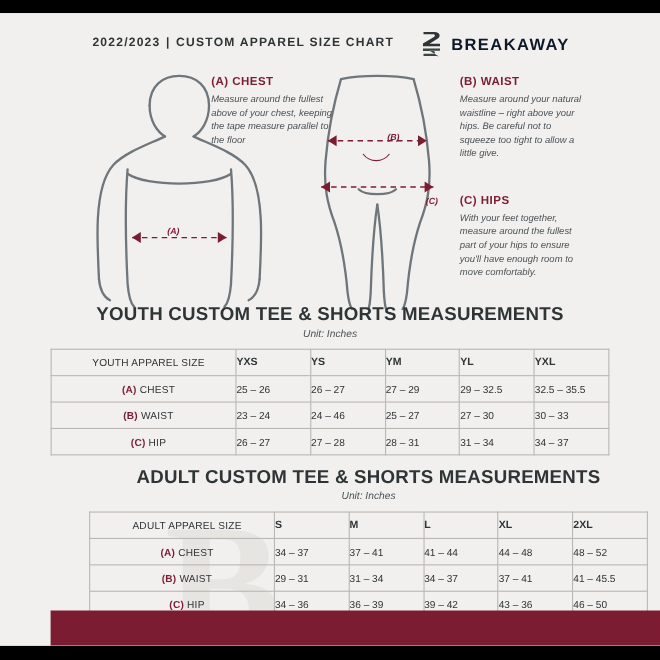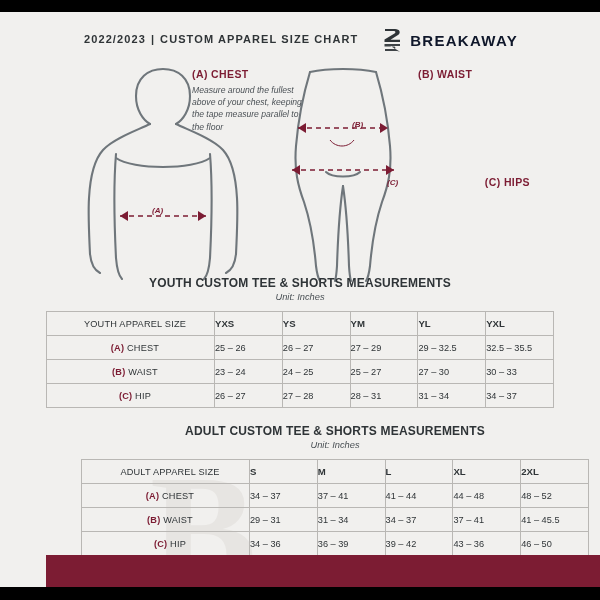--- a/index.html
+++ b/index.html
@@ -135,21 +135,21 @@
     position: absolute;
     font-size: 8px;
     font-weight: bold;
     font-style: italic;
     color: #7c1c33;
   }
 
   
   .section-title {
     text-align: center;
-    font-size: 12px;
+    font-size: 17px;
     font-weight: bold;
     color: #2f3437;
     letter-spacing: 0.2px;
   }
   .section-unit {
     text-align: center;
     font-size: 9.3px;
     font-style: italic;
     color: #4b5156;
     margin-top: 2px;
@@ -272,24 +272,26 @@
       </svg>
       <div class="marker" style="left:387px; top:120px;">(C)</div>
 
       <div class="note" style="left:192px; top:10px;">
         <div class="note-title">(A) CHEST</div>
         <div class="note-body">Measure around the fullest above of your chest, keeping the tape measure parallel to the floor</div>
       </div>
 
       <div class="note" style="left:418px; top:10px;">
         <div class="note-title">(B) WAIST</div>
-      </div>
-
-      <div class="note" style="left:418px; top:118px;text-align:right;">
+        <div class="note-body">Measure around your natural waistline – right above your hips. Be careful not to squeeze too tight to allow a little give.</div>
+      </div>
+
+      <div class="note" style="left:418px; top:118px;">
         <div class="note-title">(C) HIPS</div>
+        <div class="note-body">With your feet together, measure around the fullest part of your hips to ensure you'll have enough room to move comfortably.</div>
       </div>
     </div>
 
     <div class="table-block" style="top:264px;">
       <div class="section-title">YOUTH CUSTOM TEE &amp; SHORTS MEASUREMENTS</div>
       <div class="section-unit">Unit: Inches</div>
       <table class="size-table">
         <thead>
           <tr>
             <th class="rowhead">YOUTH APPAREL SIZE</th>
@@ -305,21 +307,21 @@
             <td class="rowhead"><span class="lbl">(A)</span> <span class="blk">CHEST</span></td>
             <td>25 – 26</td>
             <td>26 – 27</td>
             <td>27 – 29</td>
             <td>29 – 32.5</td>
             <td>32.5 – 35.5</td>
           </tr>
           <tr>
             <td class="rowhead"><span class="lbl">(B)</span> <span class="blk">WAIST</span></td>
             <td>23 – 24</td>
-            <td>24 – 25</td>
+            <td>24 – 46</td>
             <td>25 – 27</td>
             <td>27 – 30</td>
             <td>30 – 33</td>
           </tr>
           <tr>
             <td class="rowhead"><span class="lbl">(C)</span> <span class="blk">HIP</span></td>
             <td>26 – 27</td>
             <td>27 – 28</td>
             <td>28 – 31</td>
             <td>31 – 34</td>

